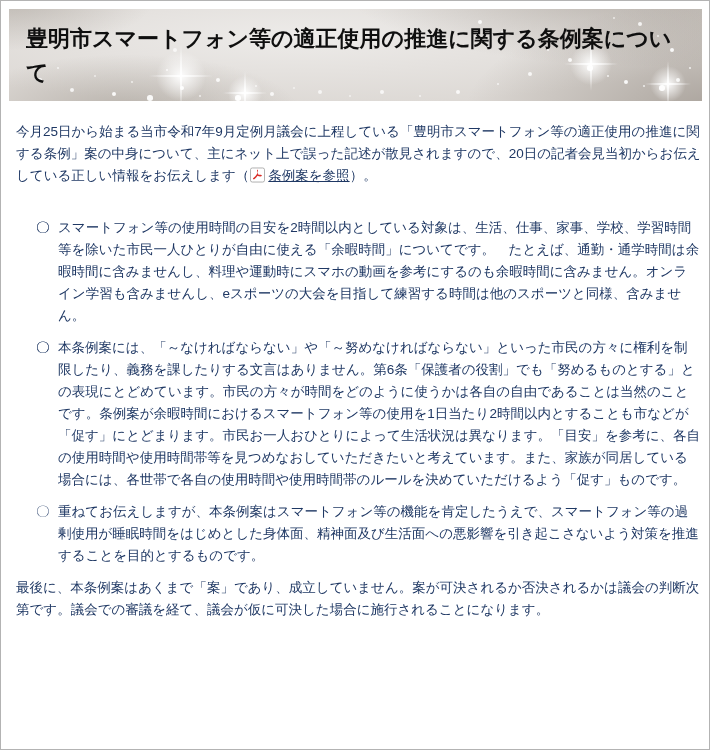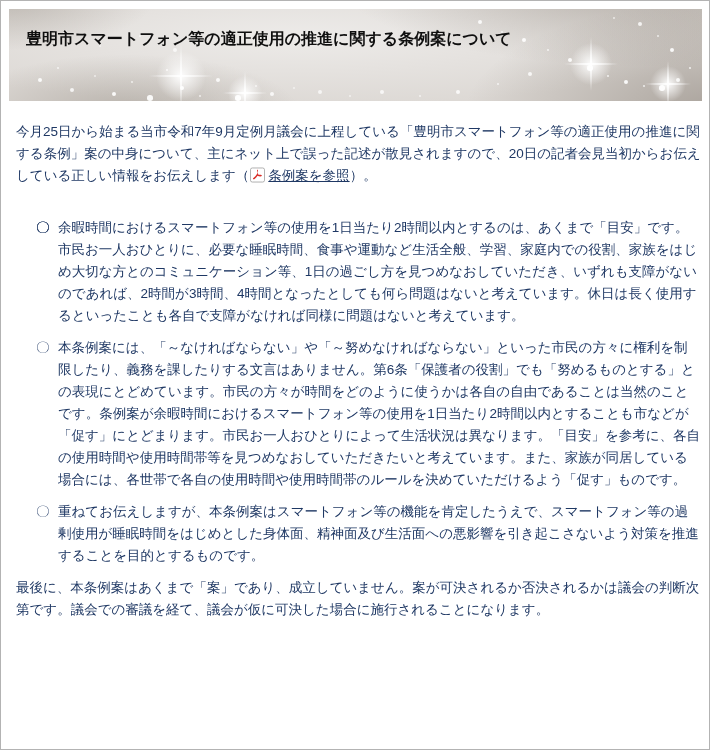--- a/index.html
+++ b/index.html
@@ -74,21 +74,21 @@
   }
   .flare1 { left: 140px; top: 35px; width: 64px; height: 64px; }
   .flare2 { left: 214px; top: 62px; width: 44px; height: 44px; }
   .flare3 { left: 555px; top: 28px; width: 54px; height: 54px; }
   .flare4 { left: 636px; top: 52px; width: 46px; height: 46px; }
 
   .page-title {
     position: relative; z-index: 3;
     margin: 0;
     padding: 13px 20px 0 17px;
-    font-size: 16px; line-height: 34px;
+    font-size: 22px; line-height: 34px;
     font-weight: 700;
     color: #0f0f0f;
   }
 
   
   .content {
     padding: 0 8px 0 15px;
     color: #1f3864;
     font-size: 13.5px;
     line-height: 22px;
@@ -131,24 +131,24 @@
             <rect x="0.5" y="0.5" width="15" height="15" rx="2" fill="#ffffff" stroke="#ababab"></rect>
             <path fill="#d92d27" d="M8.3 2.4c-1 0-1.1 1.7-.2 3.5C7 8 5.3 10.1 3.9 11c-1.3.8-.7 2.1.7 1.4 1.1-.6 2.4-2 3.4-3.5 1.4.5 3.8 1 4.5.1.8-1-1.6-1.4-3.2-1-.7-1.1-1.5-2.9-1-4 .2-.8.5-1.6 0-1.6z"></path>
           </svg></span><a class="doc-link" href="#">条例案を参照</a><span>）。</span></p>
 
     <ul class="bullet-list">
       <li class="bullet-item">
         <span class="bullet-marker">〇</span>
       </li>
       <li class="bullet-item">
         <span class="bullet-marker">〇</span>
+        <span class="bullet-text">スマートフォン等の使用時間の目安を2時間以内としている対象は、生活、仕事、家事、学校、学習時間等を除いた市民一人ひとりが自由に使える「余暇時間」についてです。　たとえば、通勤・通学時間は余暇時間に含みませんし、料理や運動時にスマホの動画を参考にするのも余暇時間に含みません。オンライン学習も含みませんし、eスポーツの大会を目指して練習する時間は他のスポーツと同様、含みません。</span>
       </li>
       <li class="bullet-item">
         <span class="bullet-marker">〇</span>
-        <span class="bullet-text">余暇時間におけるスマートフォン等の使用を1日当たり2時間以内とするのは、あくまで「目安」です。市民お一人おひとりに、必要な睡眠時間、食事や運動など生活全般、学習、家庭内での役割、家族をはじめ大切な方とのコミュニケーション等、1日の過ごし方を見つめなおしていただき、いずれも支障がないのであれば、2時間が3時間、4時間となったとしても何ら問題はないと考えています。休日は長く使用するといったことも各自で支障がなければ同様に問題はないと考えています。</span>
       </li>
       <li class="bullet-item">
         <span class="bullet-marker">〇</span>
         <span class="bullet-text">本条例案には、「～なければならない」や「～努めなければならない」といった市民の方々に権利を制限したり、義務を課したりする文言はありません。第6条「保護者の役割」でも「努めるものとする」との表現にとどめています。市民の方々が時間をどのように使うかは各自の自由であることは当然のことです。条例案が余暇時間におけるスマートフォン等の使用を1日当たり2時間以内とすることも市などが「促す」にとどまります。市民お一人おひとりによって生活状況は異なります。「目安」を参考に、各自の使用時間や使用時間帯等を見つめなおしていただきたいと考えています。また、家族が同居している場合には、各世帯で各自の使用時間や使用時間帯のルールを決めていただけるよう「促す」ものです。</span>
       </li>
       <li class="bullet-item">
         <span class="bullet-marker">〇</span>
         <span class="bullet-text">重ねてお伝えしますが、本条例案はスマートフォン等の機能を肯定したうえで、スマートフォン等の過剰使用が睡眠時間をはじめとした身体面、精神面及び生活面への悪影響を引き起こさないよう対策を推進することを目的とするものです。</span>
       </li>
     </ul>

